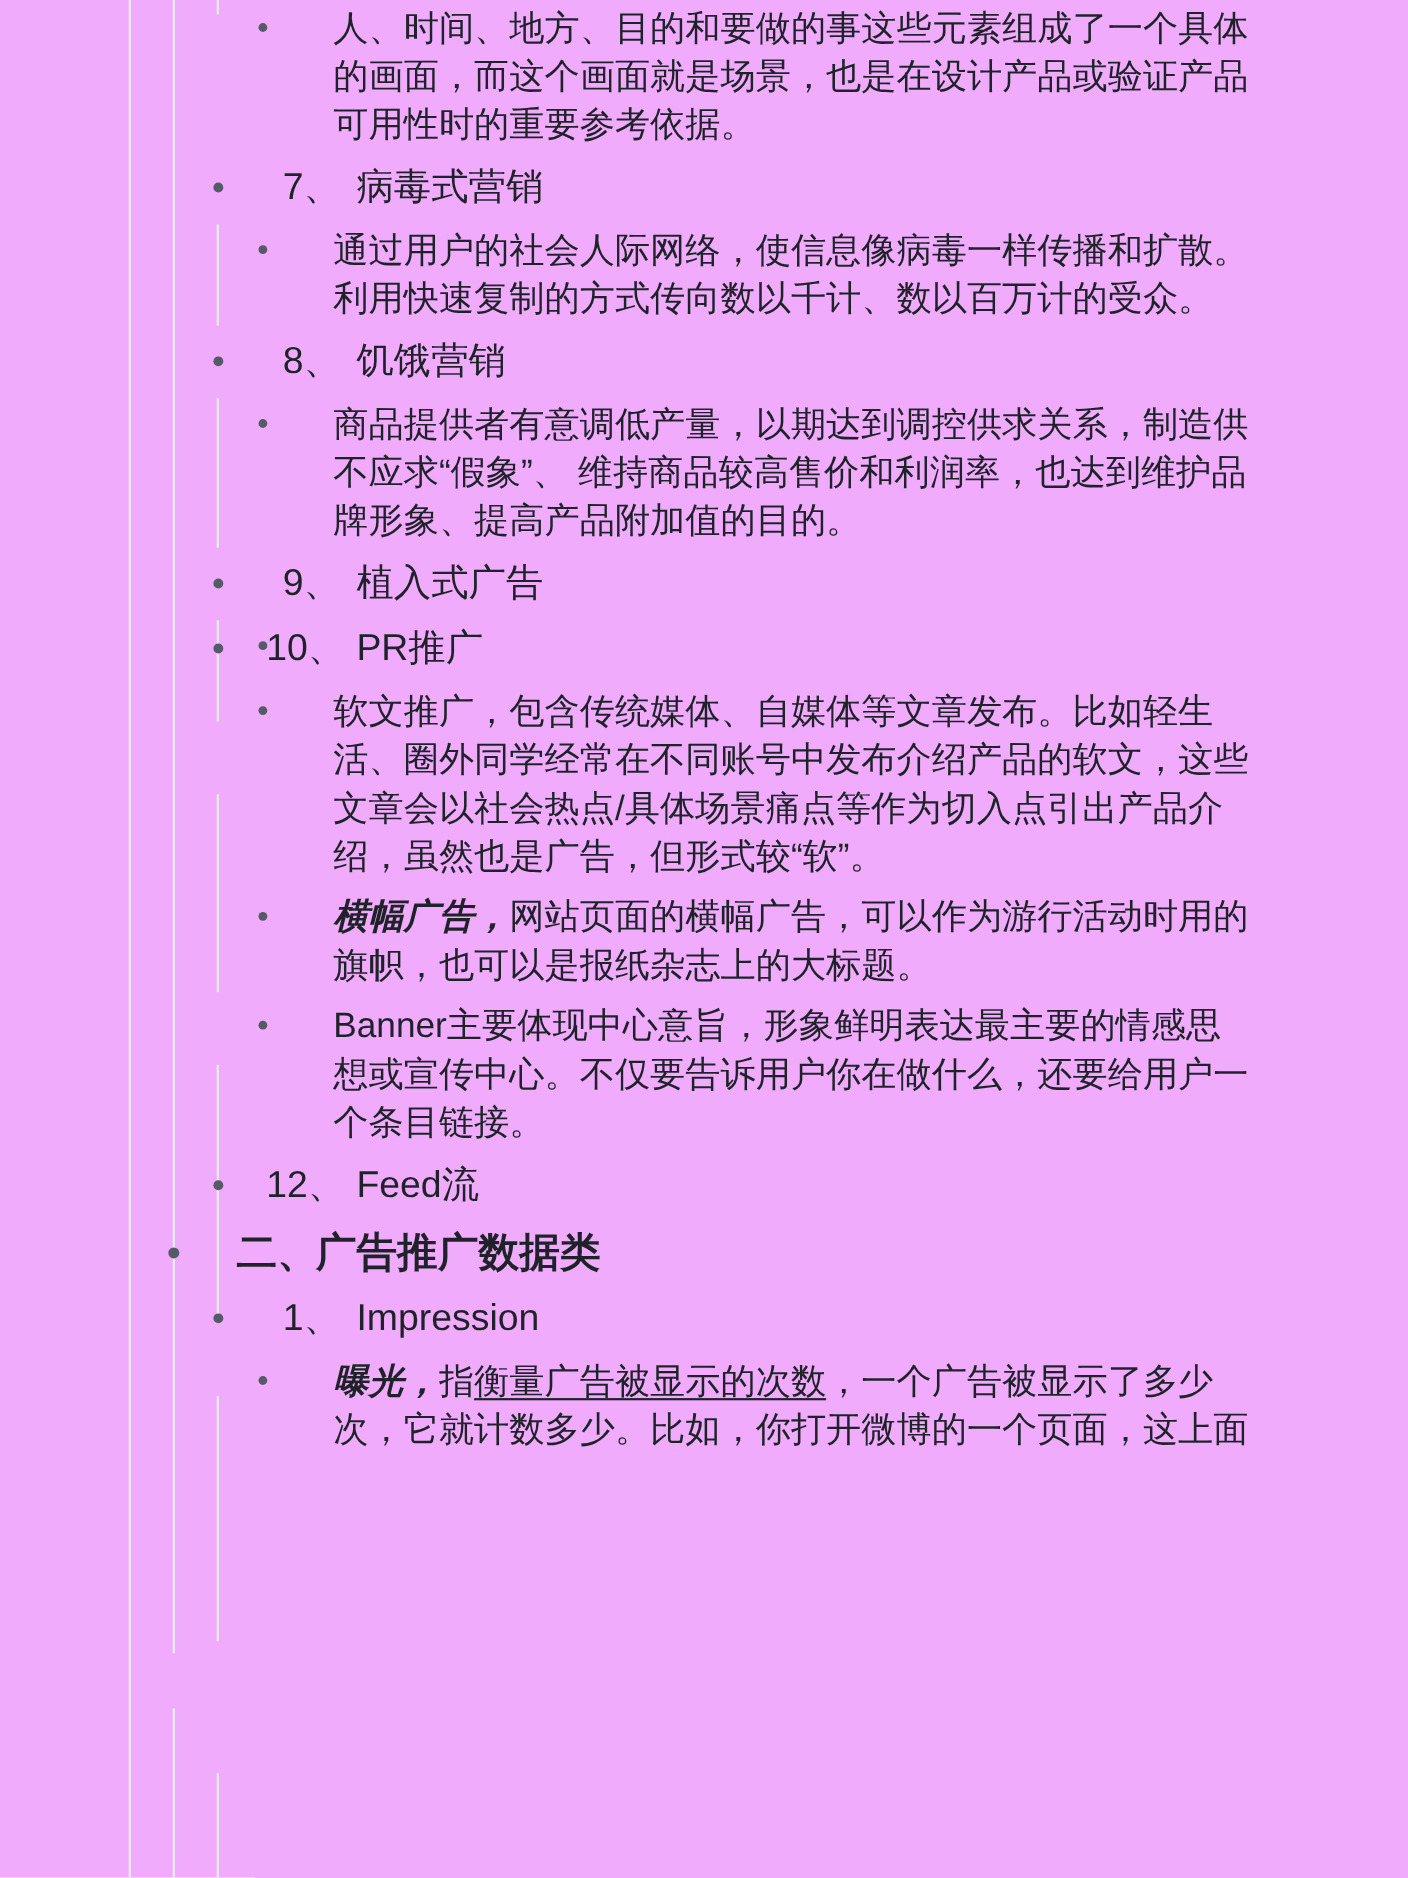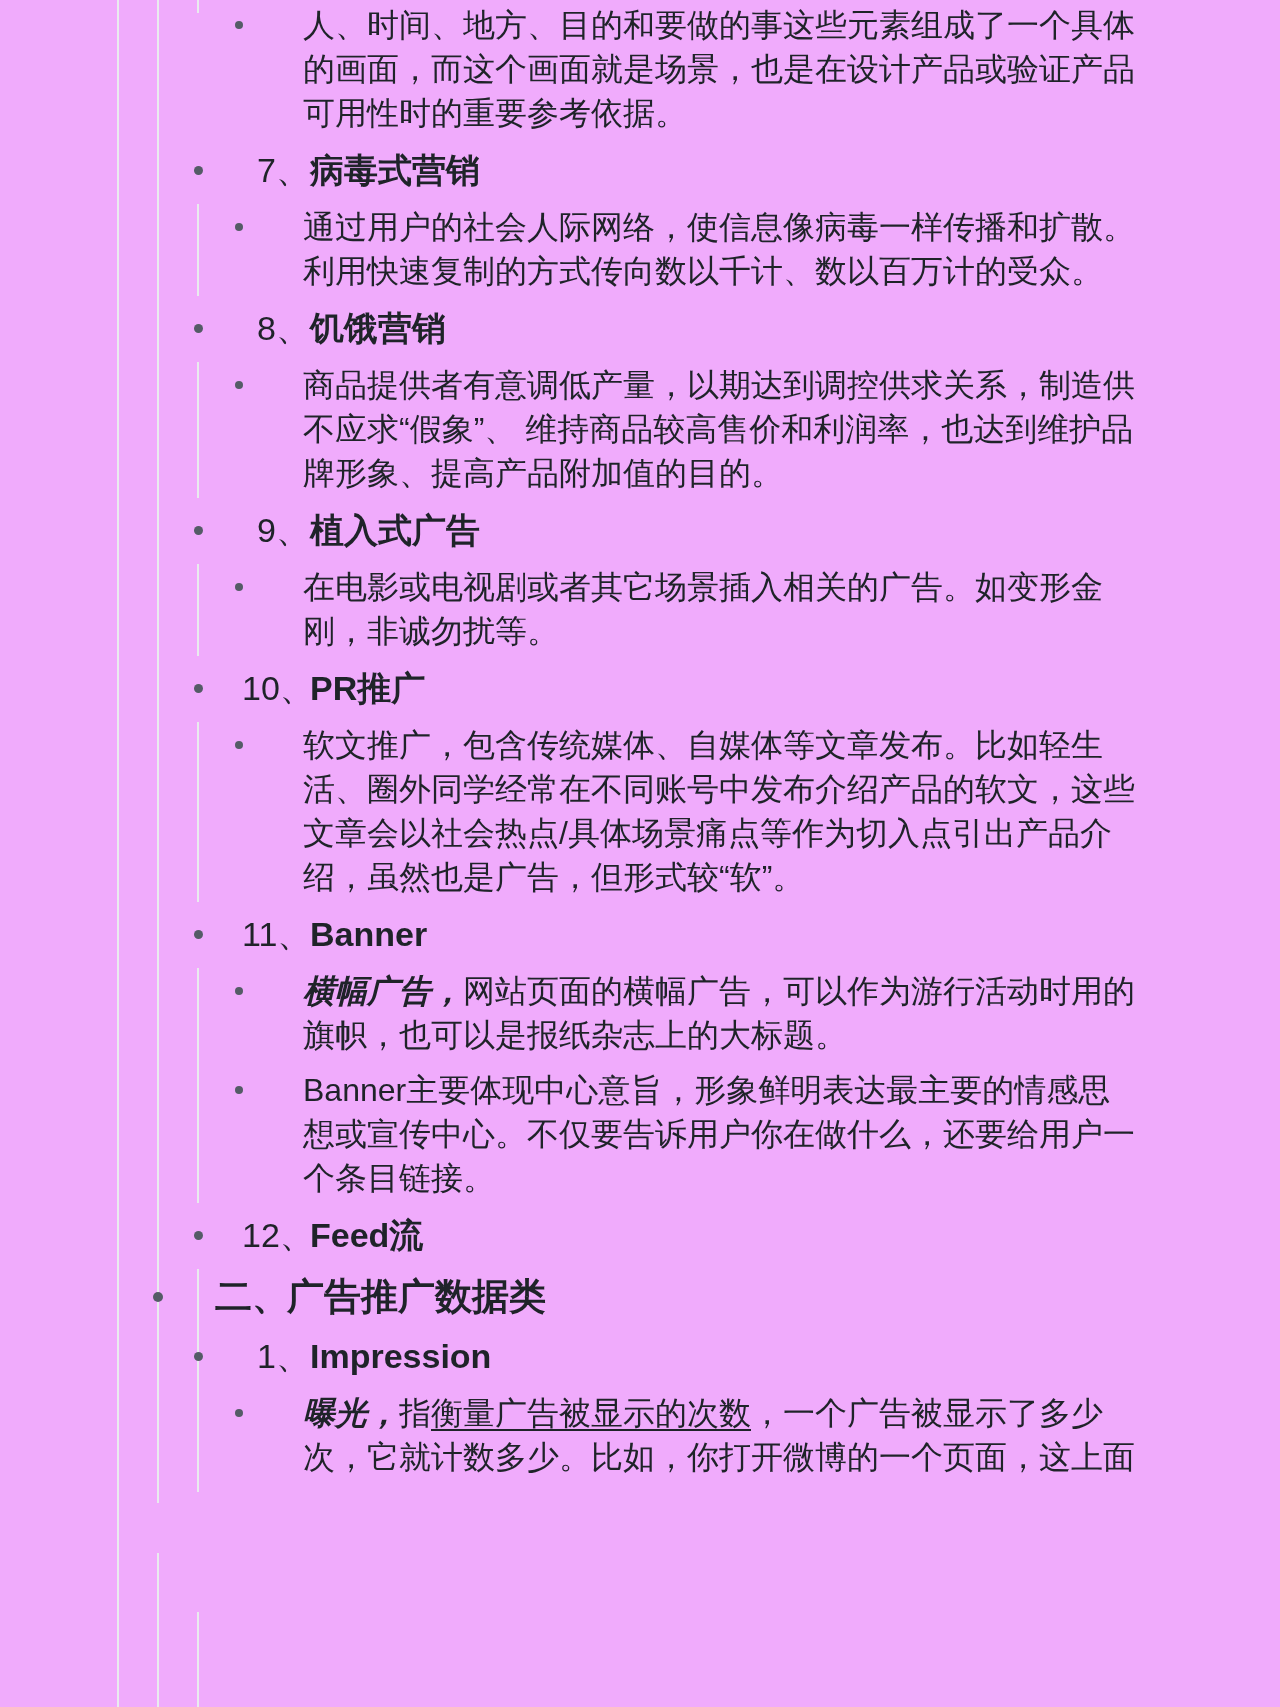--- a/index.html
+++ b/index.html
@@ -36,21 +36,21 @@
   
   .node.h2{
     margin-left:242px;
     font-size:34px;
     line-height:48px;
     margin-bottom:11px;
     display:flex;
   }
   .node.h2 > .bullet{width:9px;height:9px;left:-48px;top:20px;}
   .node.h2 .num{flex:none;width:68px;text-align:right;font-weight:400;}
-  .node.h2 .title{font-weight:700;}
+  .node.h2 .title{font-weight:400;margin-left:14px;}
   
   .node.h1{
     margin-left:215px;
     font-size:37px;
     line-height:54px;
     font-weight:700;
     margin-top:6px;
     margin-bottom:8px;
     display:flex;
   }
@@ -92,32 +92,27 @@
         <span class="bullet" style="background: rgb(84, 91, 102);"></span>
         <span class="num">8、</span>
         <span class="title">饥饿营销</span>
       </div>
       <div class="node p"><span class="bullet" style="background: rgb(84, 91, 102);"></span><span><span>商品提供者有意调低产量，以期达到调控供求关系，制造供不应求“假象”、 维持商品较高售价和利润率，也达到维护品牌形象、提高产品附加值的目的。</span></span></div>
       <div class="node h2">
         <span class="bullet" style="background: rgb(84, 91, 102);"></span>
         <span class="num">9、</span>
         <span class="title">植入式广告</span>
       </div>
-      <div class="node p"><span class="bullet" style="background: rgb(84, 91, 102);"></span><span><span>在电影或电视剧或者其它场景插入相关的广告。如变形金刚，非诚勿扰等。</span></span></div>
+      <div class="node p"><span class="bullet" style="background: rgb(84, 91, 102);"></span></div>
       <div class="node h2">
         <span class="bullet" style="background: rgb(84, 91, 102);"></span>
         <span class="num">10、</span>
         <span class="title">PR推广</span>
       </div>
       <div class="node p"><span class="bullet" style="background: rgb(84, 91, 102);"></span><span><span>软文推广，包含传统媒体、自媒体等文章发布。比如轻生活、圈外同学经常在不同账号中发布介绍产品的软文，这些文章会以社会热点/具体场景痛点等作为切入点引出产品介绍，虽然也是广告，但形式较“软”。</span></span></div>
-      <div class="node h2">
-        <span class="bullet" style="background: rgb(84, 91, 102);"></span>
-        <span class="num">11、</span>
-        <span class="title">Banner</span>
-      </div>
       <div class="node p"><span class="bullet" style="background: rgb(84, 91, 102);"></span><span><span class="run-bold">横幅广告，</span><span>网站页面的横幅广告，可以作为游行活动时用的旗帜，也可以是报纸杂志上的大标题。</span></span></div>
       <div class="node p"><span class="bullet" style="background: rgb(84, 91, 102);"></span><span><span>Banner主要体现中心意旨，形象鲜明表达最主要的情感思想或宣传中心。不仅要告诉用户你在做什么，还要给用户一个条目链接。</span></span></div>
       <div class="node h2">
         <span class="bullet" style="background: rgb(84, 91, 102);"></span>
         <span class="num">12、</span>
         <span class="title">Feed流</span>
       </div>
       <div class="node h1">
         <span class="bullet" style="background: rgb(84, 91, 102);"></span>
         <span class="num">二、</span>

